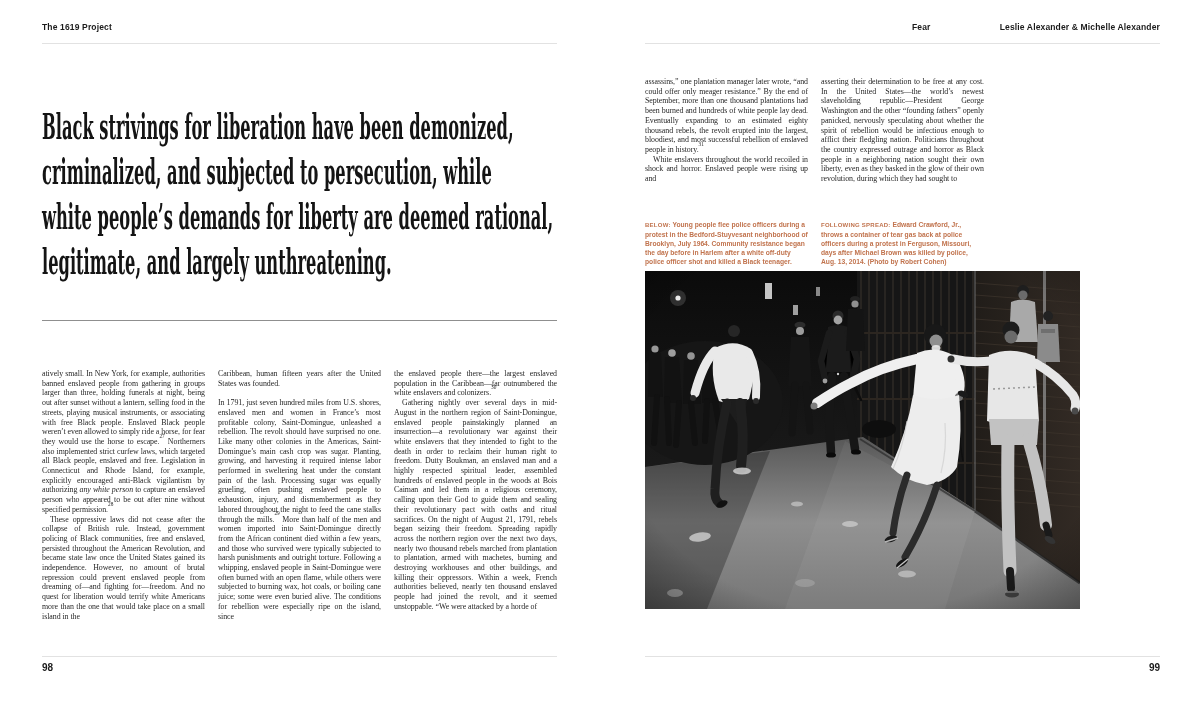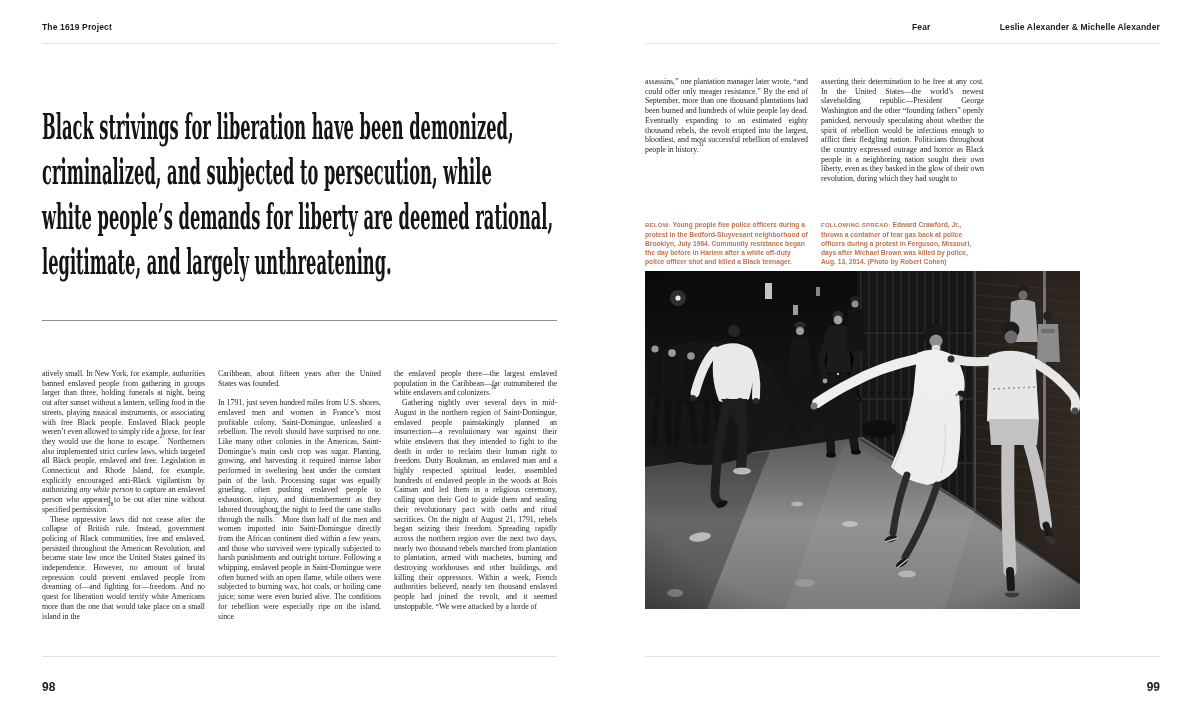--- a/index.html
+++ b/index.html
@@ -10,21 +10,21 @@
   .page-right{left:645px;width:515px;}
 
   .running-head{position:absolute;top:22px;font-size:8.5px;font-weight:700;color:#1b1b1b;letter-spacing:.15px;}
   .rh-left{left:0;}
   .rh-center{left:231px;padding-left:36px;}
   .rh-right{right:0;}
   .rule{position:absolute;left:0;right:0;height:1px;background:#e2e2e2;}
   .head-rule{top:43px;}
   .foot-rule{top:656px;}
   .mid-rule{top:320px;background:#8f8f8f;}
-  .folio{position:absolute;top:662px;font-size:12px;font-weight:700;color:#1b1b1b;margin-top:18px;}
+  .folio{position:absolute;top:662px;font-size:10px;font-weight:700;color:#1b1b1b;}
   .folio-left{left:0;}
   .folio-right{right:0;}
 
   .pullquote{position:absolute;top:104px;left:0;width:1140px;
     transform:scaleX(.452);transform-origin:0 0;
     font-family:"DejaVu Serif",serif;font-weight:700;font-size:36px;line-height:45px;
     color:#141414;white-space:nowrap;}
   .pq-line{white-space:nowrap;}
 
   .body-cols{position:absolute;left:0;display:flex;gap:13px;}
@@ -60,41 +60,42 @@
   </div>
 
   <div class="rule mid-rule"></div>
 
   <div class="body-cols cols-left">
     <div class="col">
         <p class="para">atively small. In New York, for example, authorities banned enslaved people from gathering in groups larger than three, holding funerals at night, being out after sunset without a lantern, selling food in the streets, playing musical instruments, or associating with free Black people. Enslaved Black people weren’t even allowed to simply ride a horse, for fear they would use the horse to escape.<sup>27</sup> Northerners also implemented strict curfew laws, which targeted all Black people, enslaved and free. Legislation in Connecticut and Rhode Island, for example, explicitly encouraged anti-Black vigilantism by authorizing <i>any white person</i> to capture an enslaved person who appeared to be out after nine without specified permission.<sup>28</sup></p>
         <p class="para indent">These oppressive laws did not cease after the collapse of British rule. Instead, government policing of Black communities, free and enslaved, persisted throughout the American Revolution, and became state law once the United States gained its independence. However, no amount of brutal repression could prevent enslaved people from dreaming of—and fighting for—freedom. And no quest for liberation would terrify white Americans more than the one that would take place on a small island in the</p>
       </div>
     <div class="col">
-        <p class="para">Caribbean, about fifteen years after the United States was founded.</p>
+        <p class="para">Caribbean, human fifteen years after the United States was founded.</p>
         <p class="para gap">In 1791, just seven hundred miles from U.S. shores, enslaved men and women in France’s most profitable colony, Saint-Domingue, unleashed a rebellion. The revolt should have surprised no one. Like many other colonies in the Americas, Saint-Domingue’s main cash crop was sugar. Planting, growing, and harvesting it required intense labor performed in sweltering heat under the constant pain of the lash. Processing sugar was equally grueling, often pushing enslaved people to exhaustion, injury, and dismemberment as they labored throughout the night to feed the cane stalks through the mills.<sup>29</sup> More than half of the men and women imported into Saint-Domingue directly from the African continent died within a few years, and those who survived were typically subjected to harsh punishments and outright torture. Following a whipping, enslaved people in Saint-Domingue were often burned with an open flame, while others were subjected to burning wax, hot coals, or boiling cane juice; some were even buried alive. The conditions for rebellion were especially ripe on the island, since</p>
       </div>
     <div class="col">
         <p class="para">the enslaved people there—the largest enslaved population in the Caribbean—far outnumbered the white enslavers and colonizers.<sup>30</sup></p>
         <p class="para indent">Gathering nightly over several days in mid-August in the northern region of Saint-Domingue, enslaved people painstakingly planned an insurrection—a revolutionary war against their white enslavers that they intended to fight to the death in order to reclaim their human right to freedom. Dutty Boukman, an enslaved man and a highly respected spiritual leader, assembled hundreds of enslaved people in the woods at Bois Caiman and led them in a religious ceremony, calling upon their God to guide them and sealing their revolutionary pact with oaths and ritual sacrifices. On the night of August 21, 1791, rebels began seizing their freedom. Spreading rapidly across the northern region over the next two days, nearly two thousand rebels marched from plantation to plantation, armed with machetes, burning and destroying workhouses and other buildings, and killing their oppressors. Within a week, French authorities believed, nearly ten thousand enslaved people had joined the revolt, and it seemed unstoppable. “We were attacked by a horde of</p>
       </div>
   </div>
 
   <div class="rule foot-rule"></div>
   <div class="folio folio-left">98</div>
 </section>
 
 <section class="page page-right">
   <div class="running-head rh-center">Fear</div>
   <div class="running-head rh-right">Leslie Alexander &amp; Michelle Alexander</div>
   <div class="rule head-rule"></div>
 
   <div class="body-cols cols-right">
     <div class="col">
         <p class="para">assassins,” one plantation manager later wrote, “and could offer only meager resistance.” By the end of September, more than one thousand plantations had been burned and hundreds of white people lay dead. Eventually expanding to an estimated eighty thousand rebels, the revolt erupted into the largest, bloodiest, and most successful rebellion of enslaved people in history.<sup>31</sup></p>
+        <p class="para indent">White enslavers throughout the world recoiled in shock and horror. Enslaved people were rising up and</p>
       </div>
     <div class="col">
         <p class="para">asserting their determination to be free at any cost. In the United States—the world’s newest slaveholding republic—President George Washington and the other “founding fathers” openly panicked, nervously speculating about whether the spirit of rebellion would be infectious enough to afflict their fledgling nation. Politicians throughout the country expressed outrage and horror as Black people in a neighboring nation sought their own liberty, even as they basked in the glow of their own revolution, during which they had sought to</p>
       </div>
   </div>
 
   <div class="captions">
     <p class="caption"><span class="cap-label">BELOW:</span> <span>Young people flee police officers during a protest in the Bedford-Stuyvesant neighborhood of Brooklyn, July 1964. Community resistance began the day before in Harlem after a white off-duty police officer shot and killed a Black teenager.</span></p>
     <p class="caption"><span class="cap-label">FOLLOWING SPREAD:</span> <span>Edward Crawford, Jr., throws a container of tear gas back at police officers during a protest in Ferguson, Missouri, days after Michael Brown was killed by police, Aug. 13, 2014. (Photo by Robert Cohen)</span></p>
   </div>

